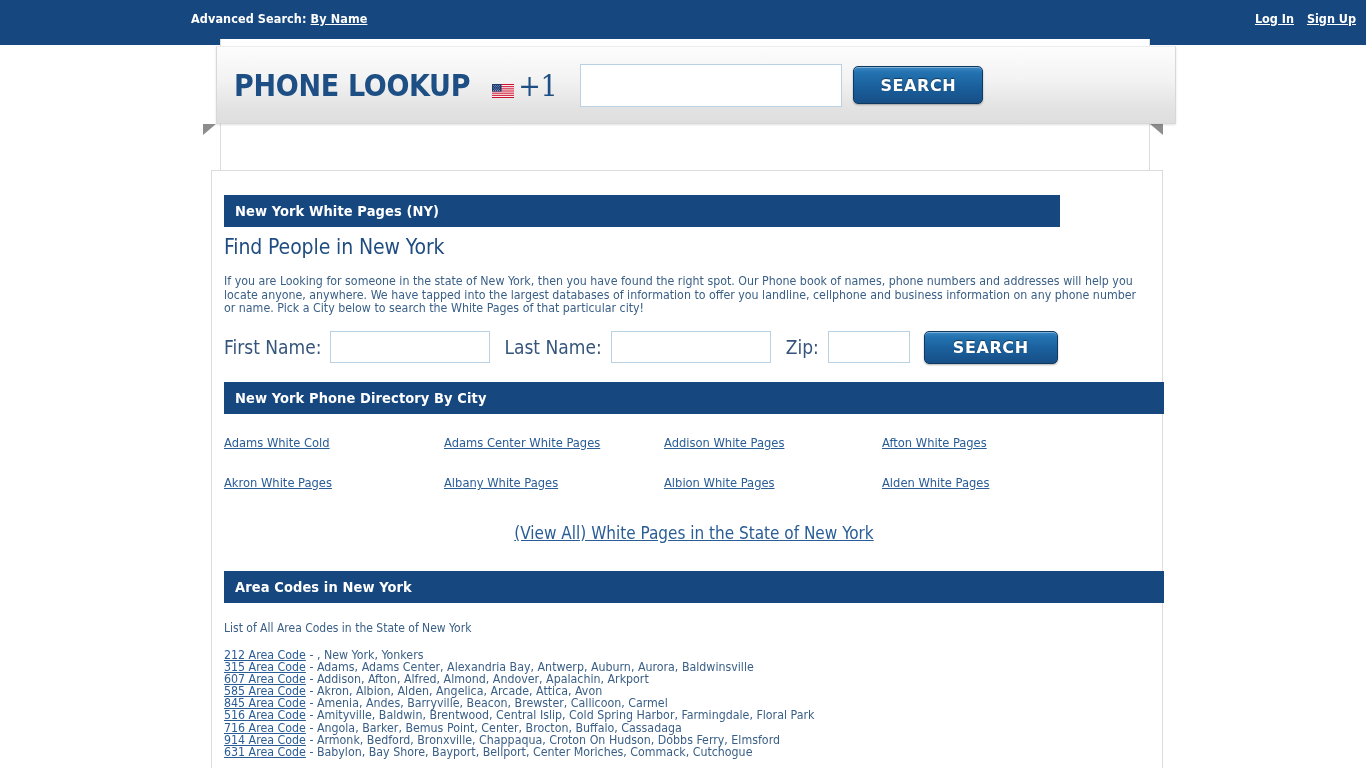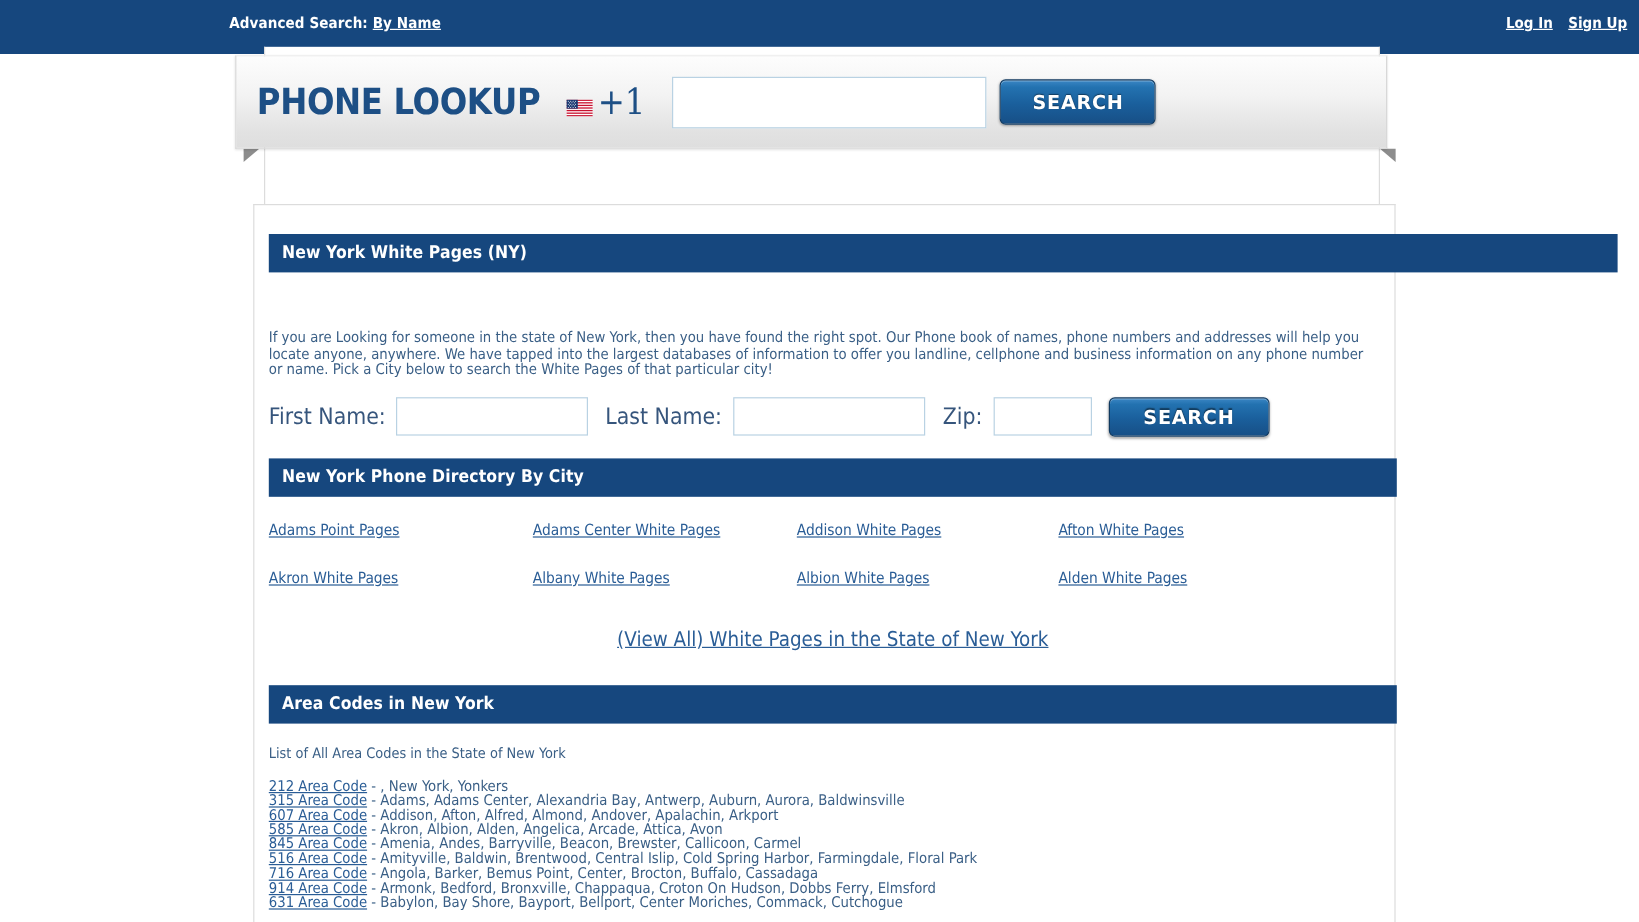--- a/index.html
+++ b/index.html
@@ -42,21 +42,21 @@
     cursor: pointer; margin-left: 9px;
   }
 
   
   .ribbon-wrap {
     position: absolute; top: 46px; left: 0;
     width: 1366px; height: 86px;
   }
   .ribbon {
     position: absolute;
-    left: 196px; top: 0;
+    left: 216px; top: 0;
     width: 960px; height: 78px;
     background: linear-gradient(to bottom, #fdfdfd 0%, #f3f3f3 42%, #e2e2e2 82%, #dedede 100%);
     border: 1px solid #d8d8d8;
     border-top: 1px solid #ededed;
     box-shadow: 0 1px 2px rgba(0,0,0,.12);
     display: flex; align-items: center;
   }
   
   .fold {
     position: absolute; top: 78px;
@@ -139,21 +139,21 @@
   .section-bar {
     height: 32px;
     background: #16477e;
     color: #ffffff;
     display: flex; align-items: center;
     font-size: 14.5px;
     font-weight: bold;
     letter-spacing: .1px;
     padding-left: 11px;
   }
-  .bar-white-pages { position: absolute; left: 12px; top: 24px; width: 1124px; }
+  .bar-white-pages { position: absolute; left: 12px; top: 24px; width: 836px; }
   .bar-by-city     { position: absolute; left: 12px; top: 211px; width: 940px; }
   .bar-area-codes  { position: absolute; left: 12px; top: 400px; width: 940px; }
 
   .h1-find {
     position: absolute; left: 12px; top: 64px;
     font-size: 21px;
     color: #1f4c81;
     font-weight: normal;
     letter-spacing: -.1px;
     font-family: "DejaVu Sans Condensed", "Liberation Sans", sans-serif;
@@ -319,39 +319,40 @@
     <button class="btn-blue btn-search-phone">SEARCH</button>
   </div>
 </div>
 
 <div class="content-card">
 
   <div class="section-bar bar-white-pages">
     <span>New York White Pages (NY)</span>
   </div>
 
+  <div class="h1-find">Find People in New York</div>
 
   <div class="intro">If you are Looking for someone in the state of New York, then you have found the right spot. Our Phone book of names, phone numbers and addresses will help you locate anyone, anywhere. We have tapped into the largest databases of information to offer you landline, cellphone and business information on any phone number or name. Pick a City below to search the White Pages of that particular city!</div>
 
   <div class="name-form">
     <label>First Name:</label>
     <input class="in-first" type="text" value="" style="">
     <label class="lbl-last">Last Name:</label>
     <input class="in-last" type="text" value="" style="">
     <label class="lbl-zip">Zip:</label>
     <input class="in-zip" type="text" value="" style="">
     <button class="btn-blue btn-search-name">SEARCH</button>
   </div>
 
   <div class="section-bar bar-by-city">
     <span>New York Phone Directory By City</span>
   </div>
 
   <div class="city-grid">
-    <a class="city-link">Adams Point Pages</a>
+    <a class="city-link">Adams White Cold</a>
     <a class="city-link">Adams Center White Pages</a>
     <a class="city-link">Addison White Pages</a>
     <a class="city-link">Afton White Pages</a>
     <a class="city-link">Akron White Pages</a>
     <a class="city-link">Albany White Pages</a>
     <a class="city-link">Albion White Pages</a>
     <a class="city-link">Alden White Pages</a>
   </div>
 
   <div class="view-all-wrap">

